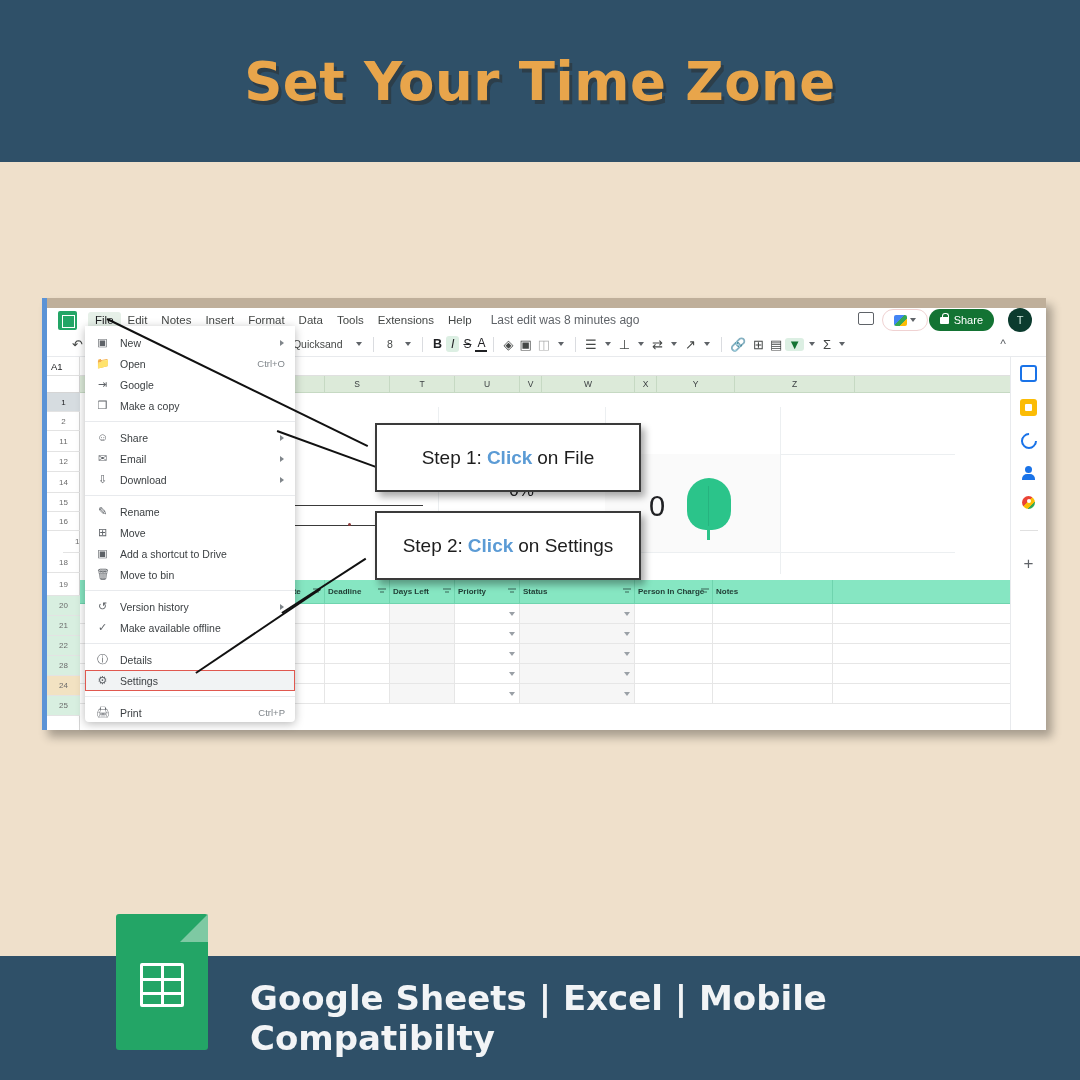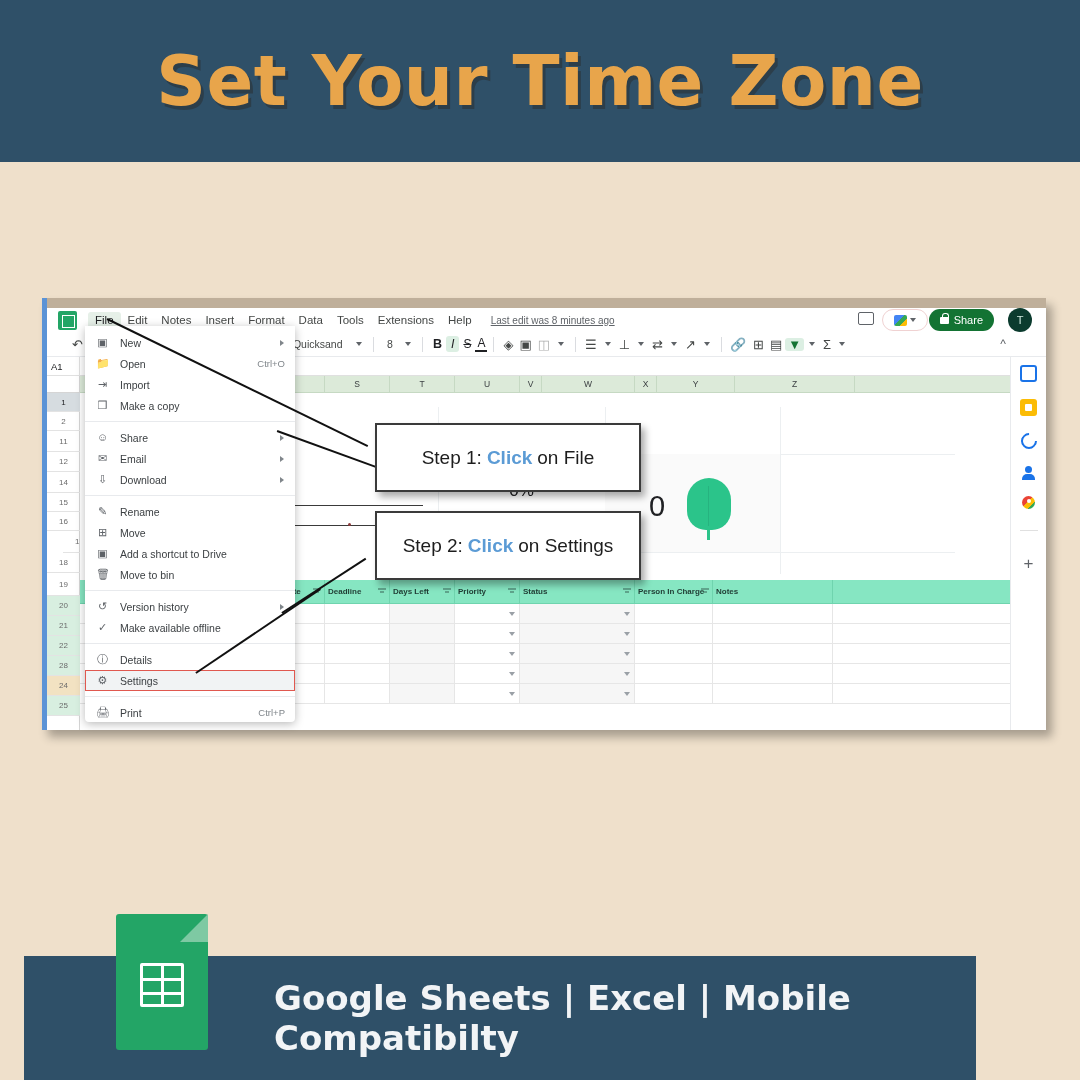--- a/index.html
+++ b/index.html
@@ -11,30 +11,30 @@
     position: relative;
   }
 
   
   .banner {
     position: absolute; left: 0; top: 0; width: 1080px; height: 162px;
     background: #2F5068;
     display: flex; align-items: center; justify-content: center;
   }
   .banner-title {
-    font-size: 69px; font-weight: bold; color: #E8A54B;
+    font-size: 53px; font-weight: bold; color: #E8A54B;
     letter-spacing: 0.5px;
     text-shadow: 3px 4px 0 rgba(40,30,20,.35);
     font-family: "DejaVu Sans", sans-serif;
   }
 
   
   .footer {
-    position: absolute; left: 0; bottom: 0; width: 952px; height: 124px;
-    background: #2F5068; display: flex; align-items: center; margin-left: 24px;
+    position: absolute; left: 0; bottom: 0; width: 1080px; height: 124px;
+    background: #2F5068; display: flex; align-items: center;
   }
   .gs-logo {
     position: absolute; left: 116px; bottom: 30px;
     width: 92px; height: 136px; background: #23A566;
     border-radius: 3px;
   }
   .gs-logo::before {
     content: ""; position: absolute; right: 0; top: 0;
     border-width: 0 0 28px 28px; border-style: solid;
     border-color: transparent transparent #7ec9a3 transparent;
@@ -84,22 +84,22 @@
     content:""; position:absolute; left:4px; top:4px; width:11px; height:11px;
     border:1.5px solid #fff;
   }
   .menu-items { display: flex; align-items: center; margin-left: 11px; gap: 0px; }
   .menu-item {
     font-size: 11.5px; color: #444746; padding: 2px 7px; border-radius: 3px;
     white-space: nowrap; cursor: default;
   }
   .menu-item.active { background: #E6F0E8; color: #202124; }
   .last-edit {
-    font-size: 10px; color: #5f6368; margin-left: 12px;
-    text-decoration: underline; white-space: nowrap;
+    font-size: 12px; color: #5f6368; margin-left: 12px;
+    white-space: nowrap;
   }
 
   .comment-icon {
     position: absolute; right: 172px; top: 4px; width: 16px; height: 13px;
     border: 1.6px solid #5f6368; border-radius: 2px;
   }
   .meet-pill {
     position: absolute; right: 118px; top: 1px; width: 46px; height: 22px;
     border: 1px solid #f0d2d2; border-radius: 11px;
     display:flex; align-items:center; justify-content:center; gap:3px;
@@ -619,21 +619,21 @@
     <span>New</span>
     <span class="mi-arrow"></span>
   </div>
   <div class="mi">
     <span class="mi-ic">📁</span>
     <span>Open</span>
     <span class="mi-shortcut">Ctrl+O</span>
   </div>
   <div class="mi">
     <span class="mi-ic">⇥</span>
-    <span>Import</span>
+    <span>Google</span>
   </div>
   <div class="mi">
     <span class="mi-ic">❒</span>
     <span>Make a copy</span>
   </div>
 
   <div class="mi-div"></div>
 
   <div class="mi">
     <span class="mi-ic">☺</span>

